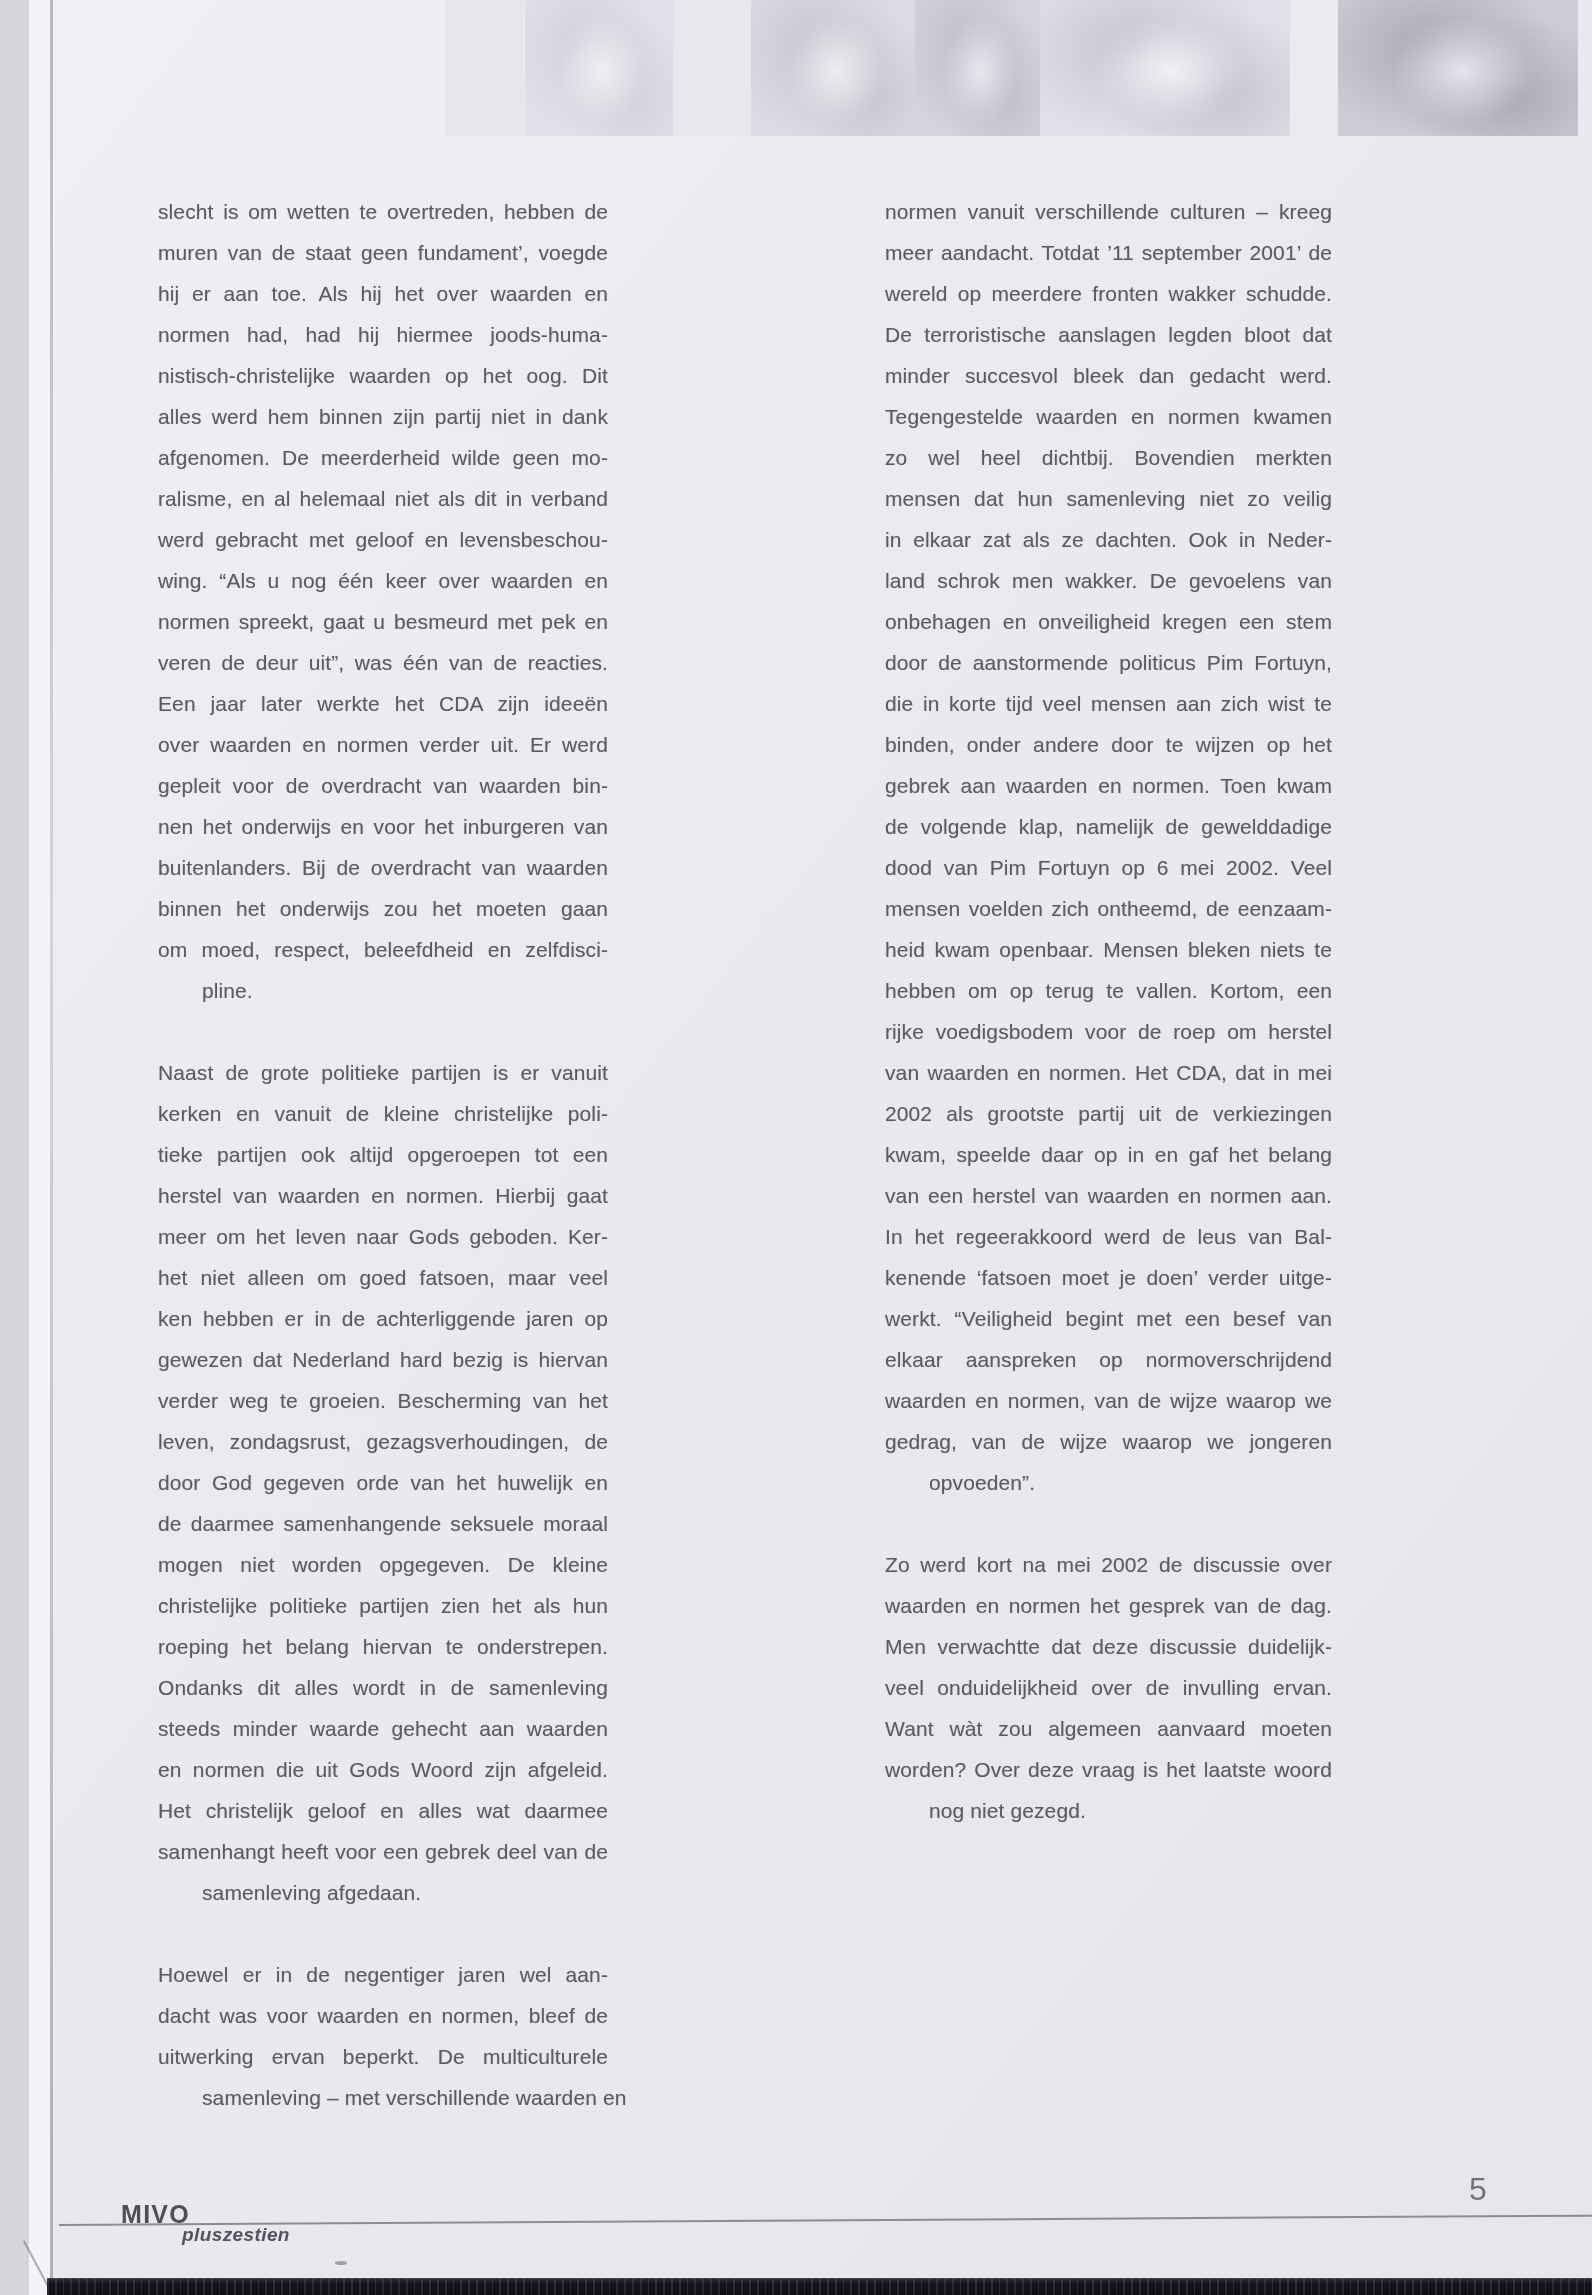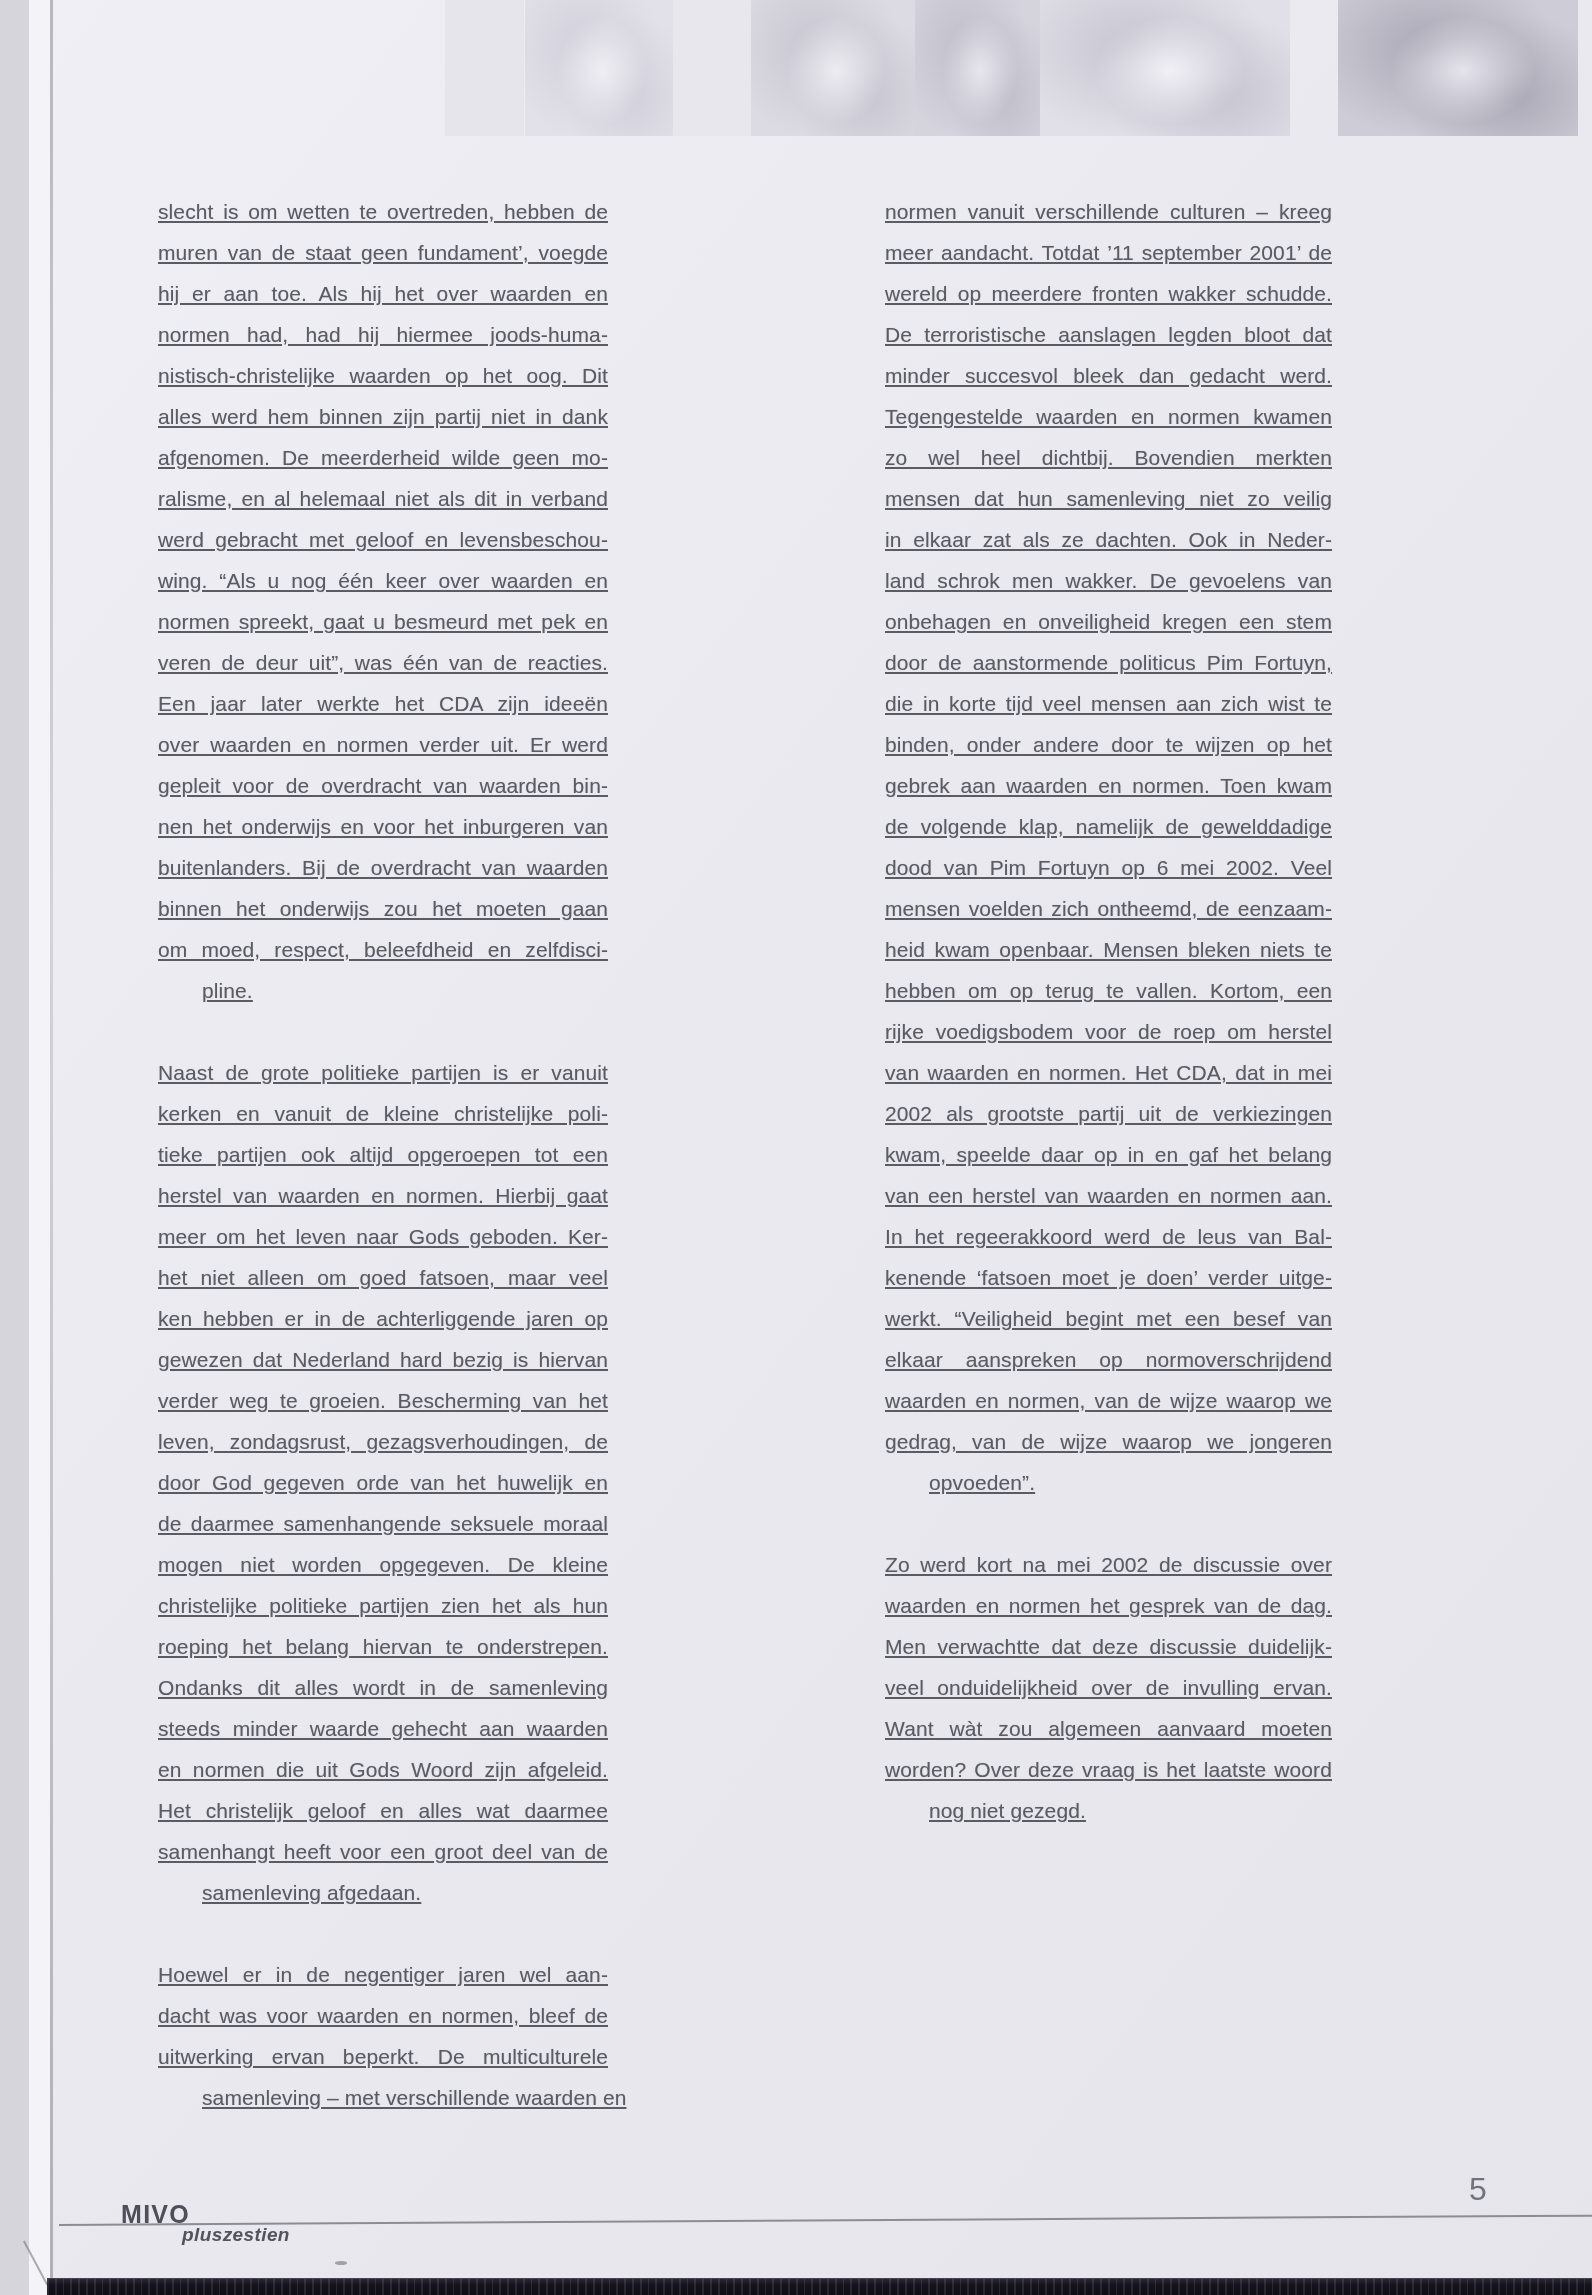--- a/index.html
+++ b/index.html
@@ -16,21 +16,21 @@
   .corner-crease{position:absolute;left:24px;top:2240px;width:50px;height:1.7px;background:rgba(110,109,120,.55);
     transform:rotate(62deg);transform-origin:left center;}
   
   .photo-strip{position:absolute;left:0;top:0;right:0;height:136px;}
   .photo-seg{position:absolute;top:0;height:136px;}
   
   .col{position:absolute;top:191px;color:#5a5b63;font-size:21px;
     text-shadow:0 0 0.9px rgba(90,91,99,.35);letter-spacing:0.1px;}
   .col-left{left:158px;width:450px;}
   .col-right{left:885px;width:447px;}
-  .para{margin:0 0 41px 0;text-decoration:underline;}
+  .para{margin:0 0 41px 0;}
   .line{height:41px;line-height:41px;white-space:nowrap;text-align:justify;text-align-last:justify;}
   .line.plast{text-align-last:left;margin-left:44px;}
   
   .footer-rule{position:absolute;left:59px;top:2224px;width:1533px;height:1.7px;background:#8d8c95;
     transform:rotate(-0.35deg);transform-origin:left center;}
   .mivo{position:absolute;left:121px;top:2200px;font-size:25px;font-weight:bold;
     letter-spacing:1.3px;color:#4e4f58;}
   .mivo-sub{position:absolute;left:182px;top:2224px;font-size:19px;font-weight:bold;
     font-style:italic;color:#52535c;letter-spacing:0.4px;}
   .page-number{position:absolute;left:1469px;top:2171px;font-size:32px;color:#71727a;}
@@ -96,21 +96,21 @@
       <div class="line">leven, zondagsrust, gezagsverhoudingen, de</div>
       <div class="line">door God gegeven orde van het huwelijk en</div>
       <div class="line">de daarmee samenhangende seksuele moraal</div>
       <div class="line">mogen niet worden opgegeven. De kleine</div>
       <div class="line">christelijke politieke partijen zien het als hun</div>
       <div class="line">roeping het belang hiervan te onderstrepen.</div>
       <div class="line">Ondanks dit alles wordt in de samenleving</div>
       <div class="line">steeds minder waarde gehecht aan waarden</div>
       <div class="line">en normen die uit Gods Woord zijn afgeleid.</div>
       <div class="line">Het christelijk geloof en alles wat daarmee</div>
-      <div class="line">samenhangt heeft voor een groot deel van de</div>
+      <div class="line">samenhangt heeft voor een gebrek deel van de</div>
       <div class="line plast">samenleving afgedaan.</div>
     </div>
     <div class="para">
       <div class="line">Hoewel er in de negentiger jaren wel aan-</div>
       <div class="line">dacht was voor waarden en normen, bleef de</div>
       <div class="line">uitwerking ervan beperkt. De multiculturele</div>
       <div class="line plast">samenleving – met verschillende waarden en</div>
     </div>
   </div>
 <div class="col col-right">

